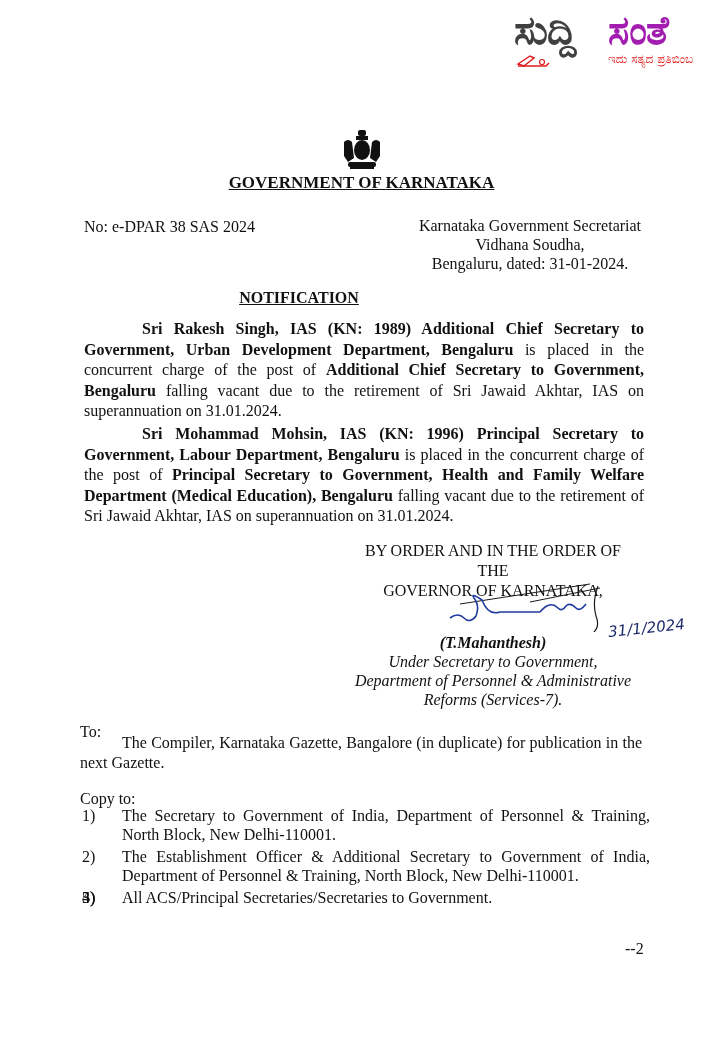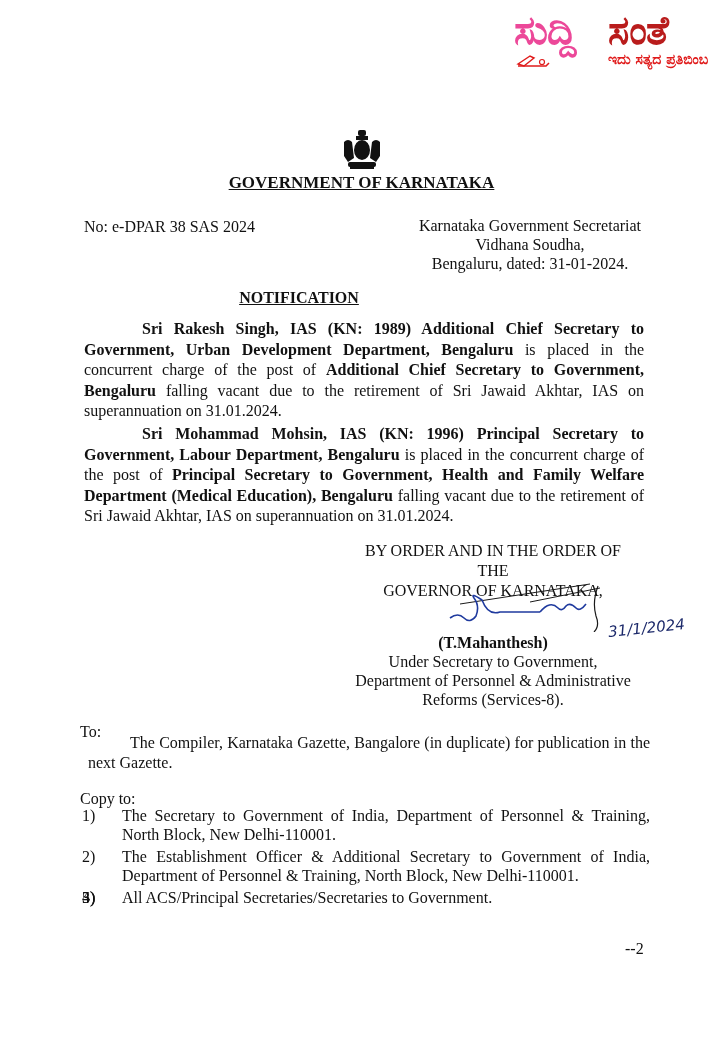--- a/index.html
+++ b/index.html
@@ -7,31 +7,31 @@
     width: 720px; height: 1052px; position: relative; overflow: hidden;
     font-family: "Liberation Serif", "DejaVu Serif", serif;
     color: #111111;
   }
   .logo {
     position: absolute; left: 510px; top: 6px; width: 205px; height: 66px;
   }
   .logo .w1 {
     position: absolute; left: 4px; top: 0px;
     font-family: "DejaVu Sans", sans-serif; font-weight: bold;
-    font-size: 40px; color: #ec4899; letter-spacing: -1px; line-height: 48px;
+    font-size: 40px; color: #404040; letter-spacing: -1px; line-height: 48px;
   }
   .logo .w2 {
     position: absolute; left: 98px; top: 0px;
     font-family: "DejaVu Sans", sans-serif; font-weight: bold;
-    font-size: 40px; color: #b91c1c; letter-spacing: -1px; line-height: 48px;
+    font-size: 40px; color: #a21caf; letter-spacing: -1px; line-height: 48px;
   }
   .logo .tag {
     position: absolute; left: 98px; top: 46px;
-    font-family: "DejaVu Sans", sans-serif; font-weight: bold;
-    font-size: 14px; color: #e01b1b; line-height: 14px;
+    font-family: "DejaVu Sans", sans-serif; font-weight: normal;
+    font-size: 12px; color: #e01b1b; line-height: 14px;
   }
   .logo .pen { position: absolute; left: 6px; top: 46px; width: 36px; height: 16px; }
 
   .emblem { position: absolute; left: 340px; top: 128px; width: 44px; height: 44px; }
 
   .gov-title {
     position: absolute; left: 0; width: 720px; top: 173px; text-align: center;
     font-weight: bold; font-size: 17px; text-decoration: underline;
     padding-left: 3px; box-sizing: border-box;
   }
@@ -59,27 +59,27 @@
     text-align: center; font-size: 16px; line-height: 20px;
   }
   .signature { position: absolute; left: 430px; top: 582px; width: 180px; height: 50px; }
   .sign-date {
     position: absolute; left: 608px; top: 619px;
     font-family: "DejaVu Sans", sans-serif; font-style: italic;
     font-size: 15px; color: #1d2a6b; transform: rotate(-6deg);
   }
   .signatory {
     position: absolute; left: 348px; width: 290px; top: 633px;
-    text-align: center; font-size: 16px; line-height: 19px;
+    text-align: center; font-size: 16px; line-height: 19px; font-style: italic;
   }
   .signatory .name { font-weight: bold; }
 
   .to-label { position: absolute; left: 80px; top: 723px; font-weight: normal; font-size: 16px; }
   .to-text {
-    position: absolute; left: 88px; width: 562px; top: 733px;
+    position: absolute; left: 80px; width: 562px; top: 733px;
     font-size: 16px; line-height: 20px; text-indent: 42px; text-align: justify;
   }
   .copy-label { position: absolute; left: 80px; top: 790px; font-size: 16px; }
   .copy-list {
     position: absolute; left: 80px; width: 570px; top: 806px;
     margin: 0; padding: 0; list-style: none; font-size: 16px; line-height: 19px;
   }
   .copy-list li { position: relative; padding-left: 42px; margin-bottom: 3px; text-align: justify; }
   .copy-list li .num { position: absolute; left: 2px; top: 0; }
   .page-cont { position: absolute; left: 625px; top: 940px; font-size: 16px; }
@@ -135,21 +135,21 @@
   <path d="M20 36 Q28 30 34 36 Q40 42 46 34 Q50 24 44 16 Q40 10 52 18 Q58 34 70 30 L110 30" stroke="#1f3a9e" stroke-width="1.6" fill="none"></path>
   <path d="M110 30 Q120 18 128 26 Q132 30 136 24 Q140 20 146 26 Q150 30 156 22" stroke="#1f3a9e" stroke-width="1.6" fill="none"></path>
   <path d="M168 4 Q162 20 166 34 Q170 44 164 50" stroke="#1a1a1a" stroke-width="1.2" fill="none"></path>
 </svg>
 <div class="sign-date">31/1/2024</div>
 
 <div class="signatory">
   <div class="name">(T.Mahanthesh)</div>
   <div>Under Secretary to Government,</div>
   <div>Department of Personnel &amp; Administrative</div>
-  <div>Reforms (Services-8).</div>
+  <div>Reforms (Services-7).</div>
 </div>
 
 <div class="to-label">To:</div>
 <div class="to-text">The Compiler, Karnataka Gazette, Bangalore (in duplicate) for publication in the next Gazette.</div>
 
 <div class="copy-label">Copy to:</div>
 <ul class="copy-list">
   <li><span class="num">1)</span><span>The Secretary to Government of India, Department of Personnel &amp; Training, North Block, New Delhi-110001.</span></li>
   <li><span class="num">2)</span><span>The Establishment Officer &amp; Additional Secretary to Government of India, Department of Personnel &amp; Training, North Block, New Delhi-110001.</span></li>
   <li><span class="num">3)</span></li>

